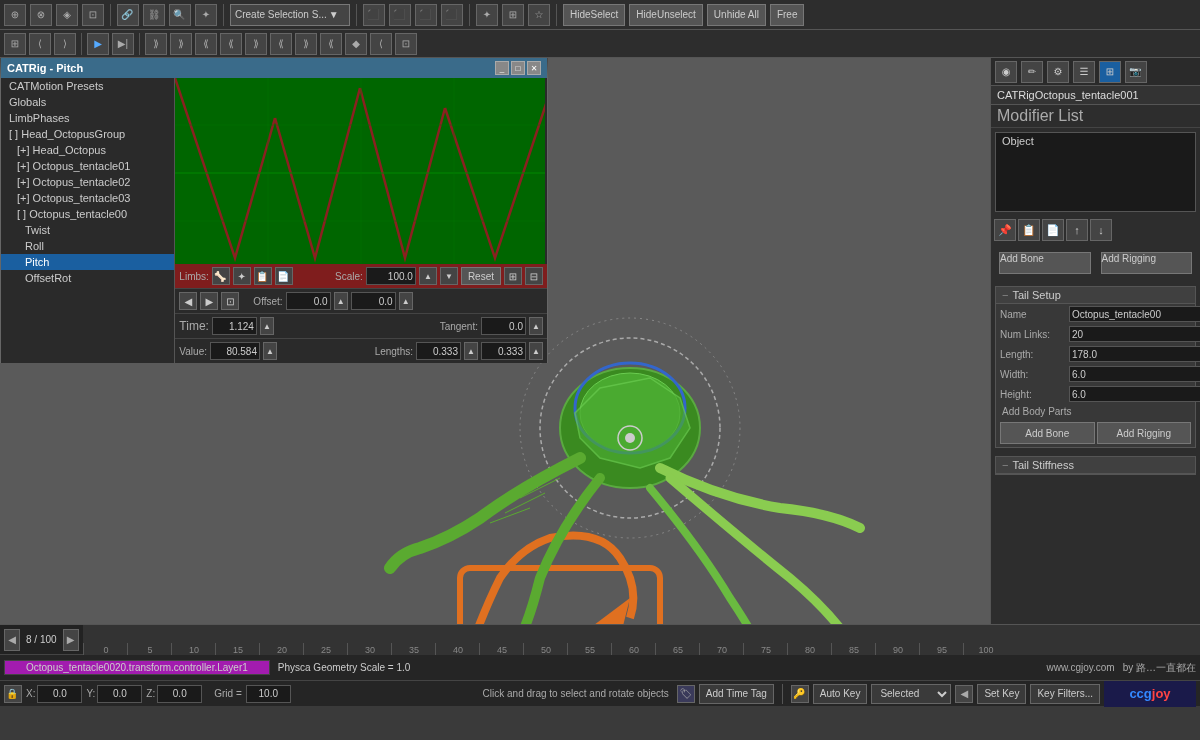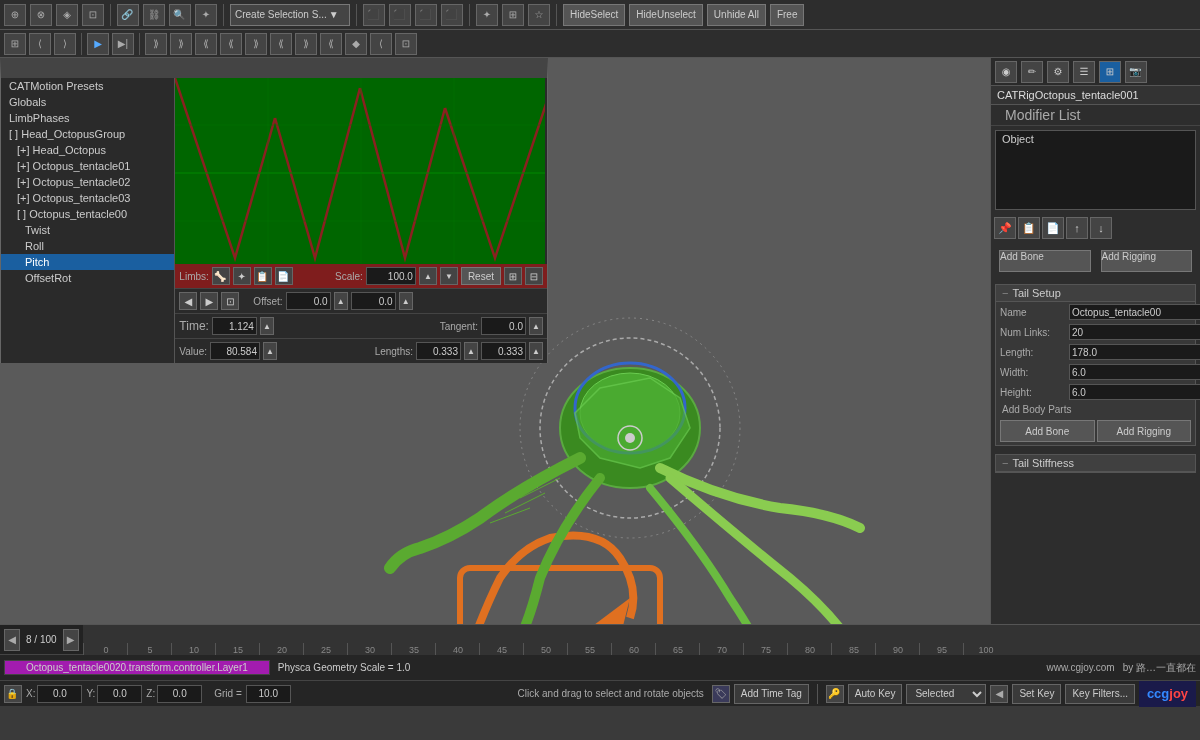--- a/index.html
+++ b/index.html
@@ -83,21 +83,21 @@
 
     .status-label { color: #ccc; }
     .coord-box { display: flex; align-items: center; gap: 2px; }
     .coord-label { color: #aaa; }
     .coord-input { width: 45px; height: 18px; background: #1a1a1a; border: 1px solid #555; color: #ccc; font-size: 10px; text-align: center; }
     .grid-input { width: 45px; height: 18px; background: #1a1a1a; border: 1px solid #555; color: #ccc; font-size: 10px; text-align: center; }
 
     .autokey-btn { height: 20px; padding: 0 6px; background: #3a3a3a; border: 1px solid #666; color: #ccc; font-size: 10px; cursor: pointer; }
     .selected-dropdown { height: 20px; min-width: 80px; background: #3a3a3a; border: 1px solid #666; color: #ccc; font-size: 10px; padding: 0 4px; }
 
-    #right-logo { margin-left: auto; background: #1a1a4a; width: 57px; height: 26px; display: flex; align-items: center; justify-content: center; color: #5588ff; font-weight: bold; font-size: 12px; }
+    #right-logo { margin-left: auto; background: #1a1a4a; width: 92px; height: 26px; display: flex; align-items: center; justify-content: center; color: #5588ff; font-weight: bold; font-size: 12px; }
 
     .timeline-tick { display: flex; flex-direction: column; align-items: center; color: #888; font-size: 9px; border-left: 1px solid #555; padding: 2px 0 0 2px; }
 
     
     #scene-svg { position: absolute; top: 0; left: 0; width: 100%; height: 100%; }
 
     .right-panel-icon-row { display: flex; gap: 2px; padding: 3px; flex-wrap: wrap; }
     .rp-icon { width: 22px; height: 22px; background: #444; border: 1px solid #666; display: flex; align-items: center; justify-content: center; font-size: 11px; cursor: pointer; color: #ccc; }
 
     #right-header { height: 28px; background: #2a2a2a; border-bottom: 1px solid #555; display: flex; align-items: center; gap: 4px; padding: 0 4px; }
@@ -207,20 +207,28 @@
       </g>
 
       <polygon points="600,330 650,320 680,340 690,370 670,400 640,410 600,400 580,380 575,355" fill="#4aaa30" stroke="#6acc50" stroke-width="1.5" opacity="0.7"></polygon>
 
       <circle cx="630" cy="380" r="5" fill="#cccccc"></circle>
       <circle cx="630" cy="380" r="12" fill="none" stroke="#cccccc" stroke-width="1.5"></circle>
 
     </svg>
 
     <div id="cat-panel">
+      <div id="cat-panel-titlebar">
+        <span id="cat-panel-title">CATRig - Pitch</span>
+        <div id="cat-panel-controls">
+          <div class="window-btn">_</div>
+          <div class="window-btn">□</div>
+          <div class="window-btn">✕</div>
+        </div>
+      </div>
 
       <div style="display:flex; height:285px;">
 
         <div id="cat-panel-left">
           <div class="tree-item">CATMotion Presets</div>
           <div class="tree-item">Globals</div>
           <div class="tree-item">LimbPhases</div>
           <div class="tree-item">[ ] Head_OctopusGroup</div>
           <div class="tree-item indent1">[+] Head_Octopus</div>
           <div class="tree-item indent1">[+] Octopus_tentacle01</div>
@@ -317,21 +325,21 @@
       <div class="rh-tab">⚙</div>
       <div class="rh-tab">☰</div>
       <div class="rh-tab rh-active">⊞</div>
       <div class="rh-tab">📷</div>
     </div>
 
     <div id="rig-name-bar">
       <span>CATRigOctopus_tentacle001</span>
     </div>
 
-    <div style="padding: 2px 14px; font-size:14px; color:#aaa; background:#2d2d2d; border-bottom:1px solid #444;">
+    <div style="padding: 2px 6px; font-size:16px; color:#aaa; background:#2d2d2d; border-bottom:1px solid #444;">
       <span>Modifier List</span>
     </div>
 
     <div style="margin:4px; background:#1a1a1a; border:1px solid #555; height:80px; overflow-y:auto;">
       <div class="obj-item">Object</div>
     </div>
 
     <div class="right-panel-icon-row">
       <div class="rp-icon">📌</div>
       <div class="rp-icon">📋</div>

